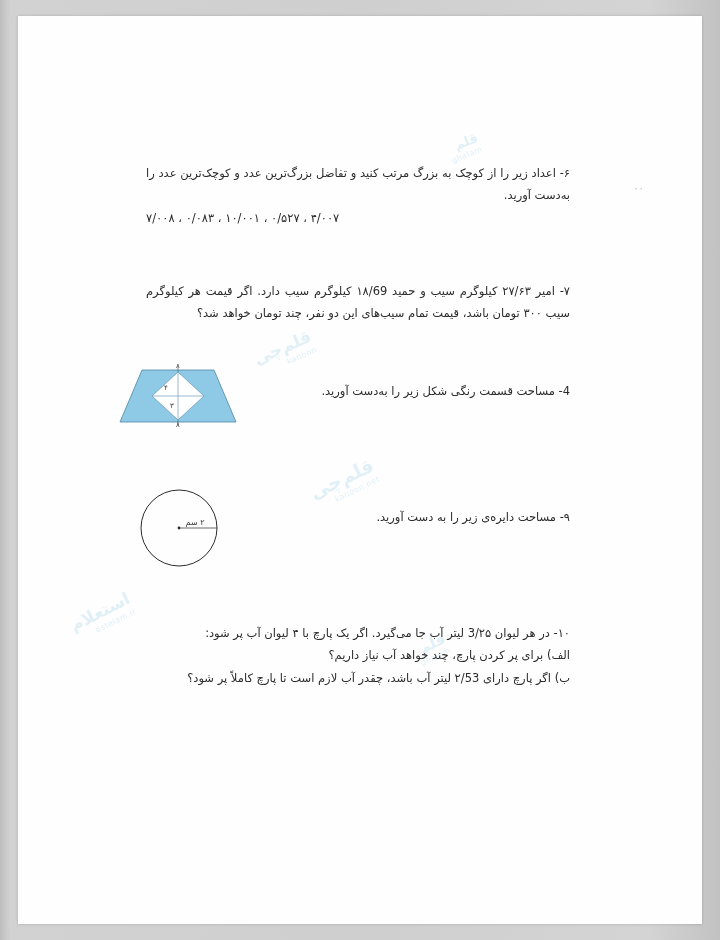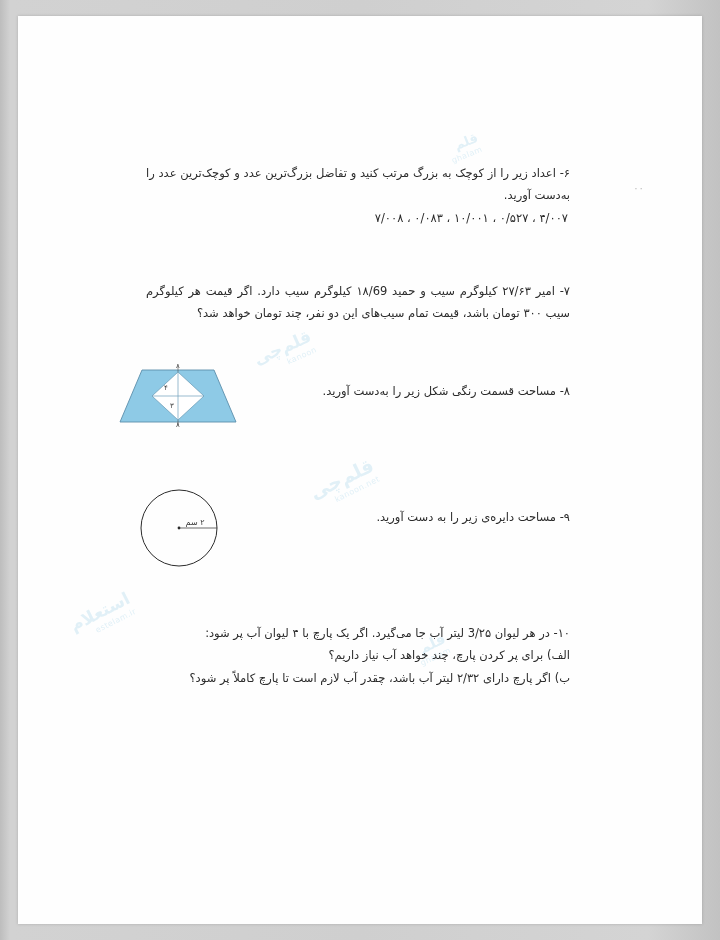--- a/index.html
+++ b/index.html
@@ -71,21 +71,21 @@
     line-height: 1.95;
     text-align: justify;
     direction: rtl;
     margin-top: 24px;
   }
   .q-line { white-space: normal; }
   .q-nums {
     direction: rtl;
     unicode-bidi: isolate;
     letter-spacing: .6px;
-    text-align: right;
+    text-align: left;
     padding-right: 2px;
   }
 
   #q6  { right: 132px; top: 122px;  width: 424px; }
   #q7  { right: 132px; top: 240px;  width: 424px; }
   #q8  { right: 132px; top: 340px;  width: 424px; }
   #q9  { right: 132px; top: 466px;  width: 424px; }
   #q10 { right: 132px; top: 582px;  width: 424px; }
 
   .q10-line { display: block; }
@@ -156,21 +156,21 @@
     <div class="q-line">۶- اعداد زیر را از کوچک به بزرگ مرتب کنید و تفاضل بزرگ‌ترین عدد و کوچک‌ترین عدد را به‌دست آورید.</div>
     <div class="q-nums">۴/۰۰۷ ، ۰/۵۲۷ ، ۱۰/۰۰۱ ، ۰/۰۸۳ ، ۷/۰۰۸</div>
   </div>
   <div class="stray-mark">٠٠</div>
 
   <div class="q" id="q7">
     <div class="q-line">۷- امیر ۲۷/۶۳ کیلوگرم سیب و حمید ۱۸/69 کیلوگرم سیب دارد. اگر قیمت هر کیلوگرم سیب ۳۰۰ تومان باشد، قیمت تمام سیب‌های این دو نفر، چند تومان خواهد شد؟</div>
   </div>
 
   <div class="q" id="q8">
-    <div class="q-line">۸- مساحت قسمت رنگی شکل زیر را به‌دست آورید.</div>
+    <div class="q-line">4- مساحت قسمت رنگی شکل زیر را به‌دست آورید.</div>
   </div>
 
   <div class="fig-trapezoid">
     <svg viewBox="0 0 124 64" width="124" height="64">
 
       <polygon points="26,6 98,6 120,58 4,58" fill="#8ecae6" stroke="#5b8fab" stroke-width="0.9"></polygon>
 
       <polygon points="62,8 88,32 62,56 36,32" fill="#ffffff" stroke="#6f9fba" stroke-width="0.8"></polygon>
 
       <line x1="36" y1="32" x2="88" y2="32" stroke="#6f9fba" stroke-width="0.7"></line>
@@ -195,16 +195,16 @@
       <circle cx="44" cy="42" r="38" fill="none" stroke="#2b2b2b" stroke-width="1"></circle>
       <line x1="44" y1="42" x2="82" y2="42" stroke="#2b2b2b" stroke-width="0.7"></line>
       <circle cx="44" cy="42" r="1.4" fill="#2b2b2b"></circle>
       <text class="fig-label" x="60" y="39" text-anchor="middle" style="font-size:8px">۲ سم</text>
     </svg>
   </div>
 
   <div class="q" id="q10">
     <span class="q10-line">۱۰- در هر لیوان 3/۲۵ لیتر آب جا می‌گیرد. اگر یک پارچ با ۴ لیوان آب پر شود:</span>
     <span class="q10-line">الف) برای پر کردن پارچ، چند خواهد آب نیاز داریم؟</span>
-    <span class="q10-line">ب) اگر پارچ دارای ۲/۳۲ لیتر آب باشد، چقدر آب لازم است تا پارچ کاملاً پر شود؟</span>
+    <span class="q10-line">ب) اگر پارچ دارای ۲/53 لیتر آب باشد، چقدر آب لازم است تا پارچ کاملاً پر شود؟</span>
   </div>
 
 </div>
 
 </body></html>

